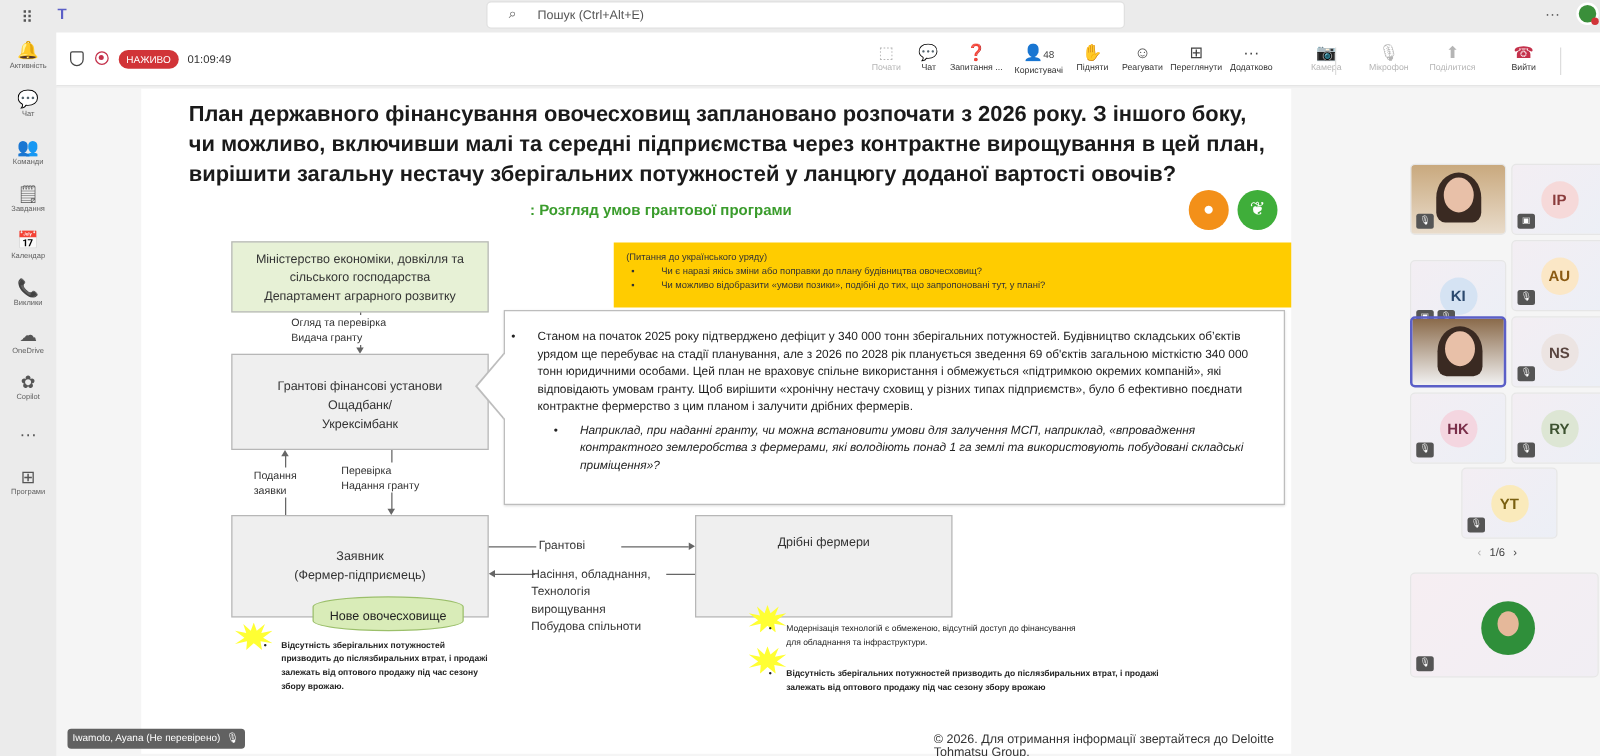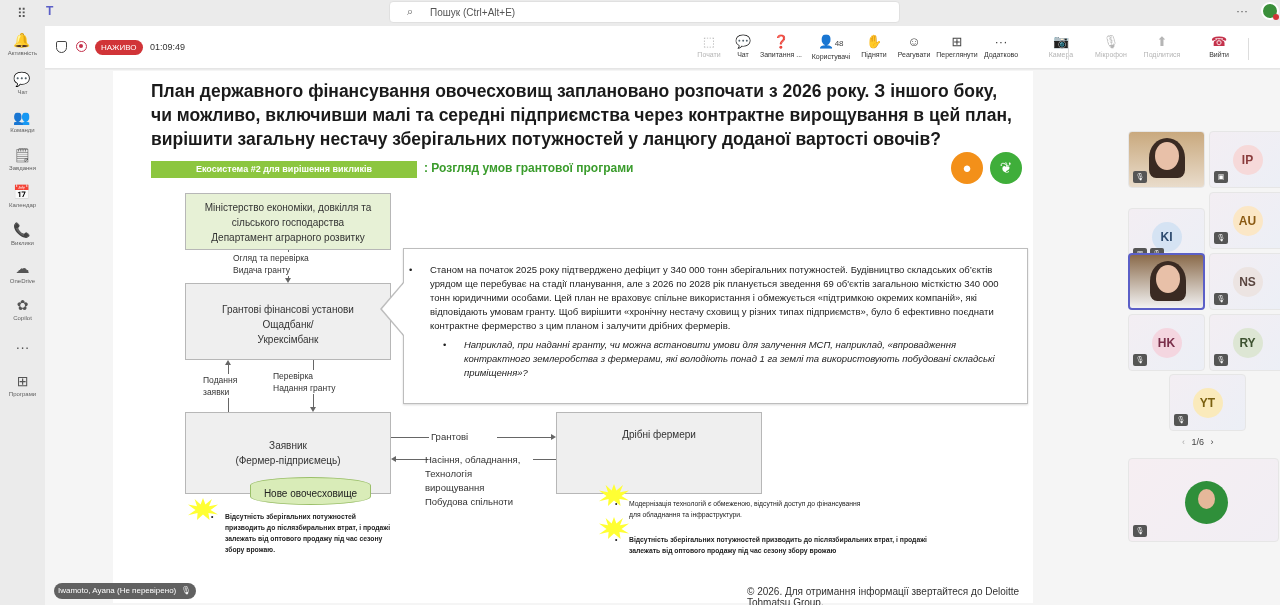--- a/index.html
+++ b/index.html
@@ -56,21 +56,21 @@
 .callout .b1:before{content:"•";position:absolute;left:-21px}
 .callout .b2{position:relative;font-style:italic;margin-left:34px;margin-top:5px}
 .callout .b2:before{content:"•";position:absolute;left:-21px;font-style:normal}
 .tail{position:absolute;left:267px;top:210px;width:0;height:0;border-top:28px solid transparent;border-bottom:28px solid transparent;border-right:24px solid #bdbdbd}
 .tail2{position:absolute;left:269px;top:212px;width:0;height:0;border-top:26px solid transparent;border-bottom:26px solid transparent;border-right:22px solid #fff}
 .burst{position:absolute;width:30px;height:22px;background:#ffff33;clip-path:polygon(50% 0,58% 30%,80% 5%,70% 38%,100% 30%,75% 55%,100% 75%,68% 68%,72% 100%,50% 75%,30% 100%,32% 68%,0 78%,25% 55%,0 30%,30% 38%,22% 5%,42% 30%)}
 .note{position:absolute;font-size:6.8px;line-height:11px;color:#222}
 .note.bold{font-weight:bold}
 .note .dot{position:absolute;left:-14px}
 .footer{position:absolute;left:634px;top:515px;font-size:10px;color:#333}
-.name-tag{position:absolute;left:54px;top:583px;height:16px;padding:0 20px 0 4px;background:#616161;color:#fff;font-size:8px;line-height:16px;border-radius:8px}
+.name-tag{position:absolute;left:54px;top:583px;height:16px;padding:0 20px 0 4px;background:#616161;color:#fff;font-size:8px;line-height:16px;border-radius:3px}
 .name-tag .mic{position:absolute;right:5px;top:0;font-size:8px}
 .rp{position:absolute;left:1120px;top:70px;width:160px;height:535px;background:#f5f5f5}
 .tile{position:absolute;width:77px;height:57px;border-radius:4px;background:linear-gradient(135deg,#f3eef3,#eceff6);border:1px solid #e6e6e6}
 .tile .av{position:absolute;left:50%;top:50%;width:30px;height:30px;margin:-15px 0 0 -15px;border-radius:50%;text-align:center;line-height:30px;font-size:12px;font-weight:bold}
 .tile .mute{position:absolute;left:4px;bottom:4px;width:14px;height:12px;background:#555;border-radius:2px;color:#fff;font-size:7px;text-align:center;line-height:12px}
 .tile .cam{position:absolute;left:4px;bottom:4px;width:14px;height:12px;background:#555;border-radius:2px;color:#fff;font-size:7px;text-align:center;line-height:12px}
 .video{background:linear-gradient(180deg,#c9a97e,#e9dccb)}
 .video2{background:linear-gradient(180deg,#8a6a4a,#f2f2f2);border:2px solid #5b5fc7}
 .face{position:absolute;left:26px;top:10px;width:24px;height:28px;border-radius:50%;background:#e8c0a8}
 .hair{position:absolute;left:20px;top:6px;width:36px;height:40px;border-radius:50% 50% 20% 20%;background:#3a2a22}
@@ -191,21 +191,20 @@
         <span class="lbl">Вийти</span>
       </div>
       <div class="sep" style="left: 1023px;"></div>
       <div class="sep" style="left: 1203px;"></div>
     </div>
 </div>
 
 <div class="stage">
   <div class="slide" style="left:68px;top:1px">
     <div class="title">План державного фінансування овочесховищ заплановано розпочати з 2026 року. З іншого боку, чи можливо, включивши малі та середні підприємства через контрактне вирощування в цей план, вирішити загальну нестачу зберігальних потужностей у ланцюгу доданої вартості овочів?</div>
-    <div class="eco">Екосистема #2 для вирішення викликів</div>
     <div class="eco-sub">: Розгляд умов грантової програми</div>
     <div class="badge" style="left:838px;background:#f39019">●</div>
     <div class="badge" style="left:877px;background:#3fae3a">❦</div>
 
     <div class="box ministry">
       <div>Міністерство економіки, довкілля та</div>
       <div>сільського господарства</div>
       <div>Департамент аграрного розвитку</div>
     </div>
     <div class="vline" style="left:175px;top:179px;height:31px"></div>
@@ -250,20 +249,27 @@
     <div class="arr-l" style="left:278px;top:385px"></div>
     <div class="hline" style="left:283px;top:388px;width:32px"></div>
     <div class="lbl-s" style="left:312px;top:382px;width:126px;font-size:9.5px;line-height:14px">
       <div>Насіння, обладнання,</div>
       <div>Технологія</div>
       <div>вирощування</div>
       <div>Побудова спільноти</div>
     </div>
     <div class="hline" style="left:420px;top:388px;width:23px"></div>
 
+    <div class="yellow">
+      <div>(Питання до українського уряду)</div>
+      <ul>
+        <li>Чи є наразі якісь зміни або поправки до плану будівництва овочесховищ?</li>
+        <li>Чи можливо відобразити «умови позики», подібні до тих, що запропоновані тут, у плані?</li>
+      </ul>
+    </div>
 
     <div class="tail"></div>
     <div class="callout">
       <div class="b1">Станом на початок 2025 року підтверджено дефіцит у 340 000 тонн зберігальних потужностей. Будівництво складських об’єктів урядом ще перебуває на стадії планування, але з 2026 по 2028 рік планується зведення 69 об'єктів загальною місткістю 340 000 тонн юридичними особами. Цей план не враховує спільне використання і обмежується «підтримкою окремих компаній», які відповідають умовам гранту. Щоб вирішити «хронічну нестачу сховищ у різних типах підприємств», було б ефективно поєднати контрактне фермерство з цим планом і залучити дрібних фермерів.</div>
       <div class="b2">Наприклад, при наданні гранту, чи можна встановити умови для залучення МСП, наприклад, «впровадження контрактного землеробства з фермерами, які володіють понад 1 га землі та використовують побудовані складські приміщення»?</div>
     </div>
     <div class="tail2"></div>
 
     <div class="burst" style="left:75px;top:427px"></div>
     <div class="note bold" style="left:112px;top:440px;width:170px">

